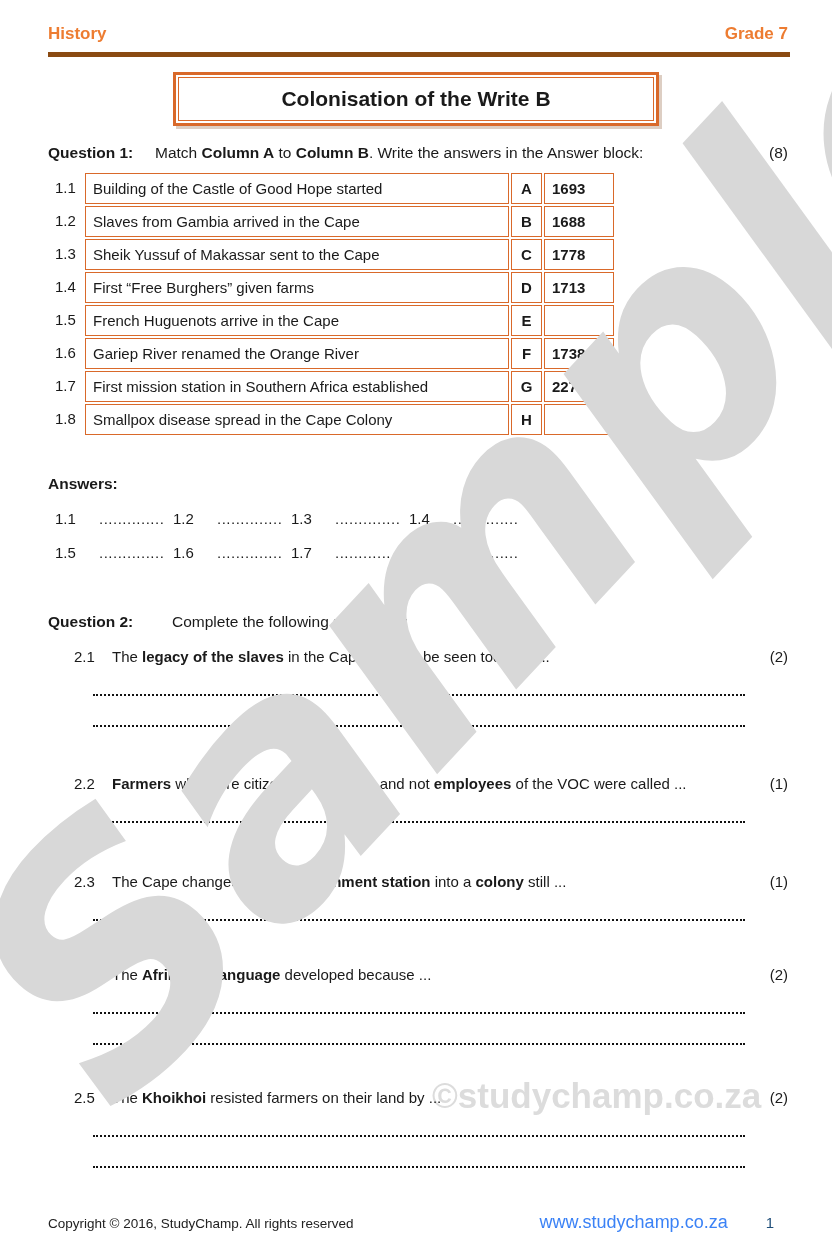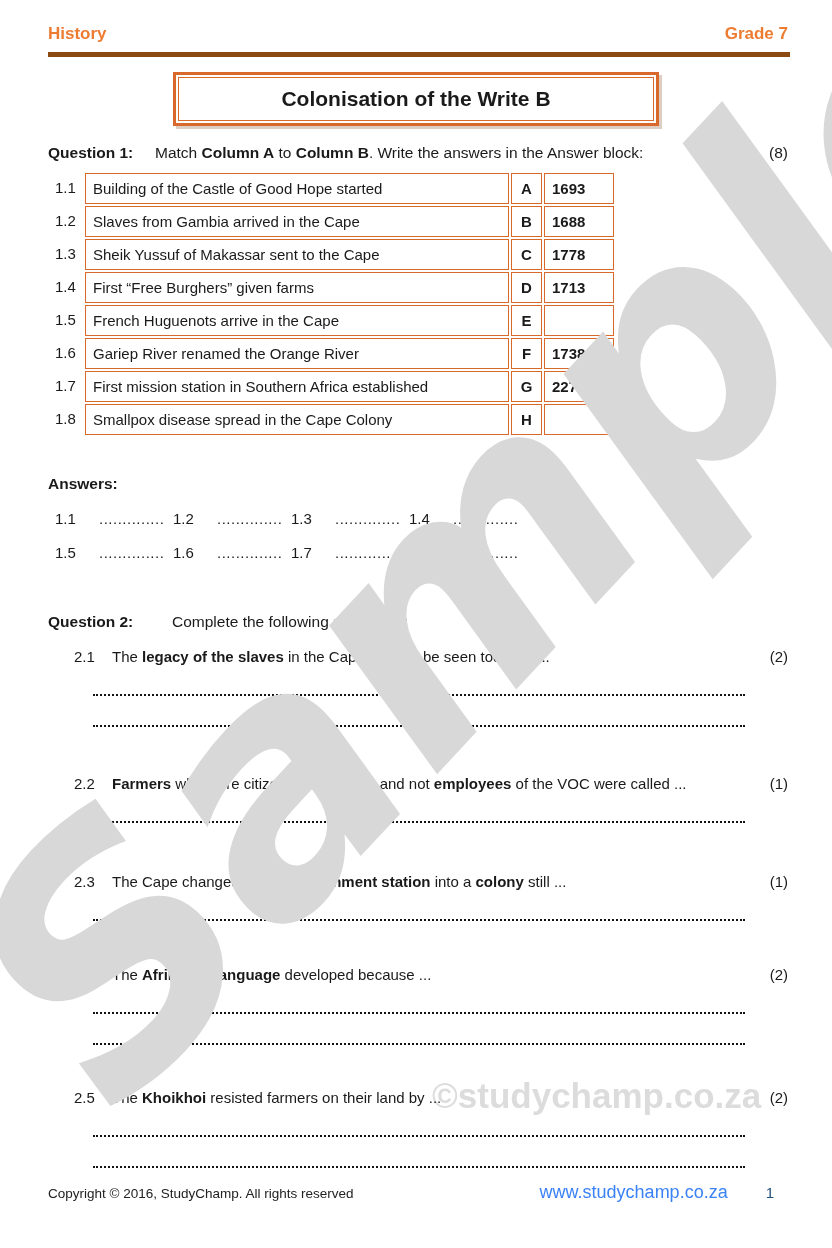--- a/index.html
+++ b/index.html
@@ -87,21 +87,21 @@
   .q2-text { flex: 1; font-size: 15px; }
   .q2-text b { font-weight: bold; }
   .q2-marks { flex: none; font-size: 15px; margin-left: 8px; }
   .dotted-line {
     margin-left: 93px; margin-right: 87px;
     border-bottom: 2px dotted #111; height: 31px;
   }
 
   
   .footer {
-    position: absolute; z-index: 1; left: 0; top: 1182px; width: 832px;
+    position: absolute; z-index: 1; left: 0; top: 1212px; width: 832px;
     display: flex; align-items: baseline;
   }
   .f-copy { margin-left: 48px; font-size: 13.5px; color: #222; }
   .f-site { margin-left: auto; font-size: 18px; font-weight: normal; color: #3b82f6; }
   .f-page { margin-left: 38px; margin-right: 58px; font-size: 15px; color: #1f4e79; }
 </style>
 </head>
 <body>
 
 <div class="page">

